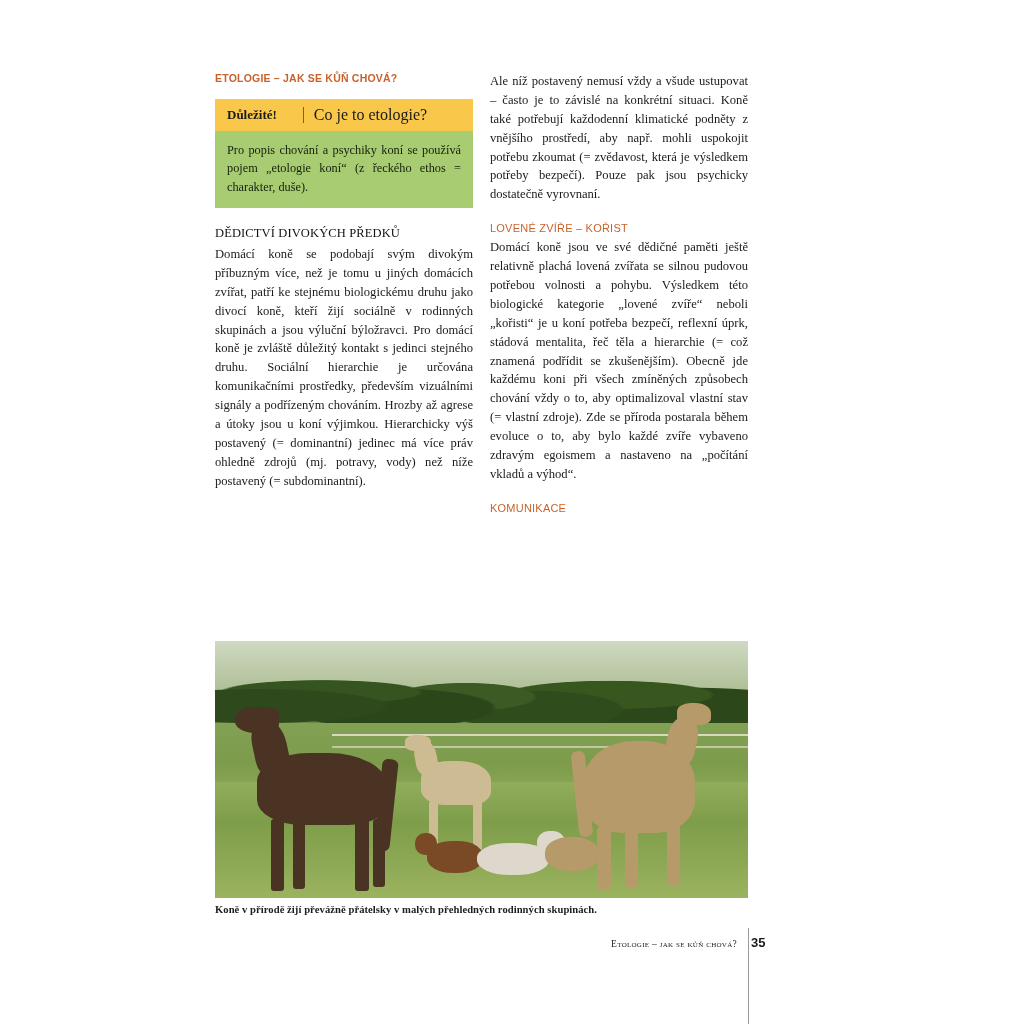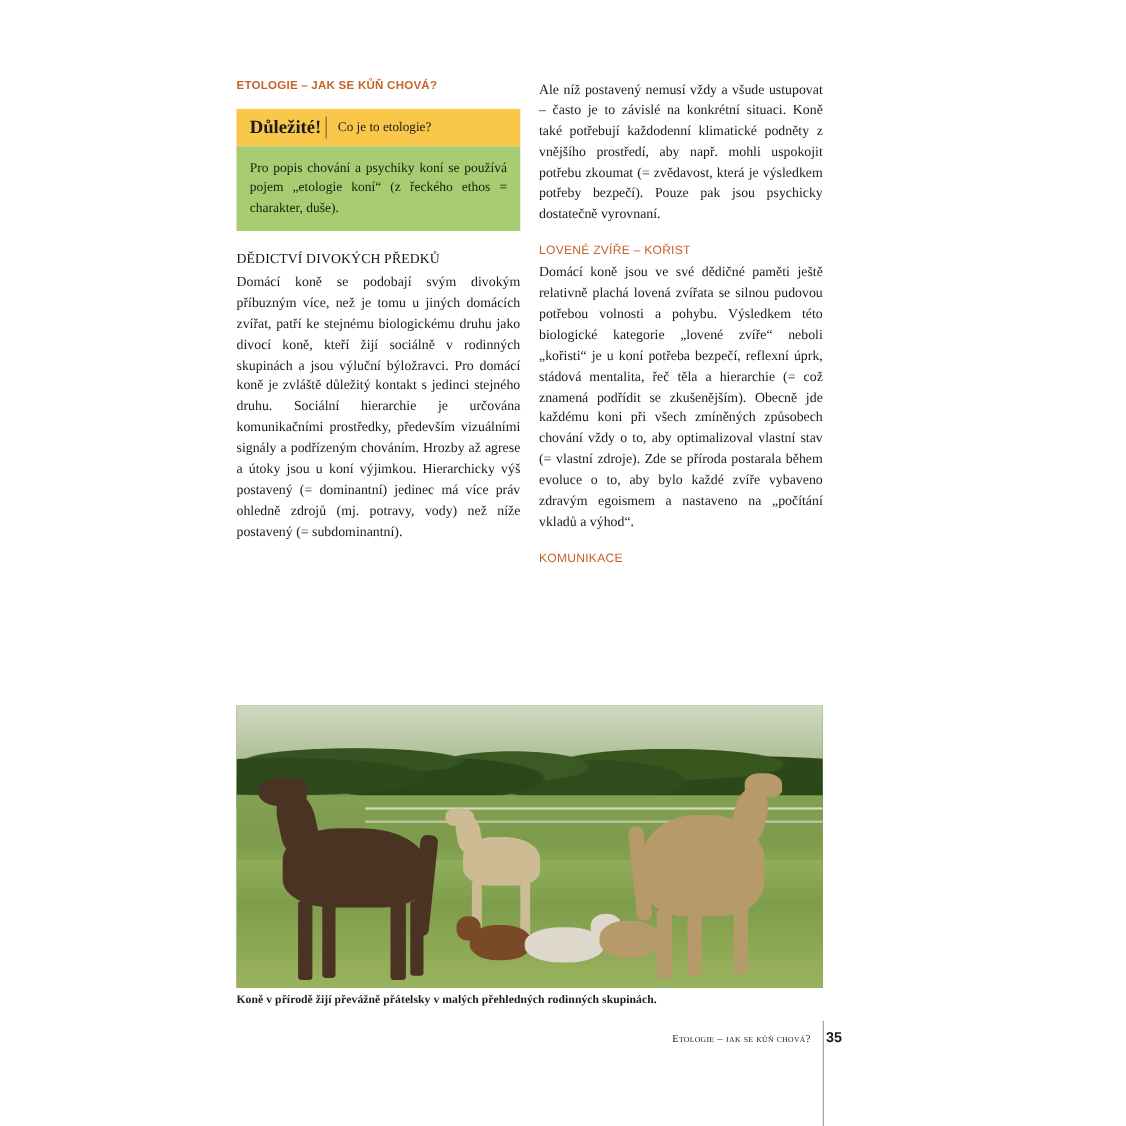--- a/index.html
+++ b/index.html
@@ -78,30 +78,30 @@
   .infobox-head {
     background: #f9c84a;
     display: flex;
     align-items: center;
     padding: 7px 10px 7px 12px;
     box-sizing: border-box;
   }
   .infobox-head .label {
     font-family: "Liberation Serif", serif;
     font-weight: bold;
-    font-size: 17px;
-    color: #1a1a1a;
-    padding-right: 4px;
+    font-size: 13px;
+    color: #1a1a1a;
+    padding-right: 26px;
     border-right: 1px solid #6a6a30;
     margin-right: 10px;
     white-space: nowrap;
   }
   .infobox-head .title {
     font-family: "Liberation Serif", serif;
-    font-size: 12px;
+    font-size: 16px;
     color: #1a1a1a;
   }
   .infobox-body {
     background: #a8cc72;
     padding: 10px 12px 12px 12px;
     box-sizing: border-box;
     min-height: 70px;
   }
   .infobox-body p {
     margin: 0;

